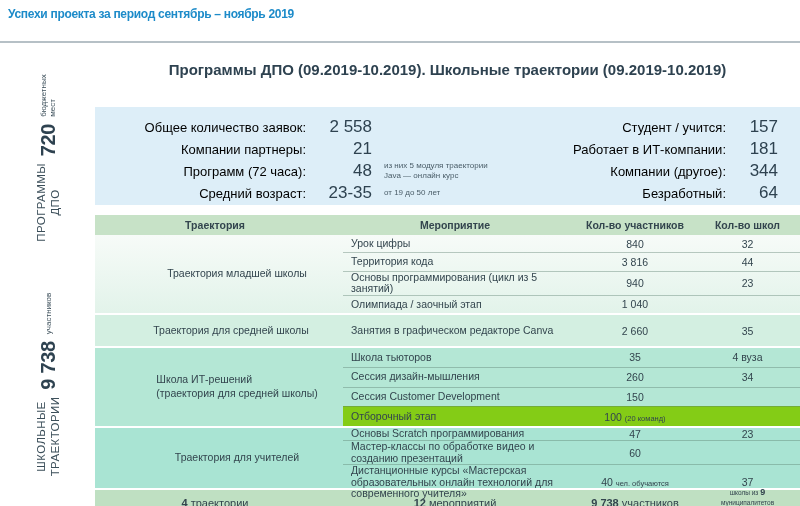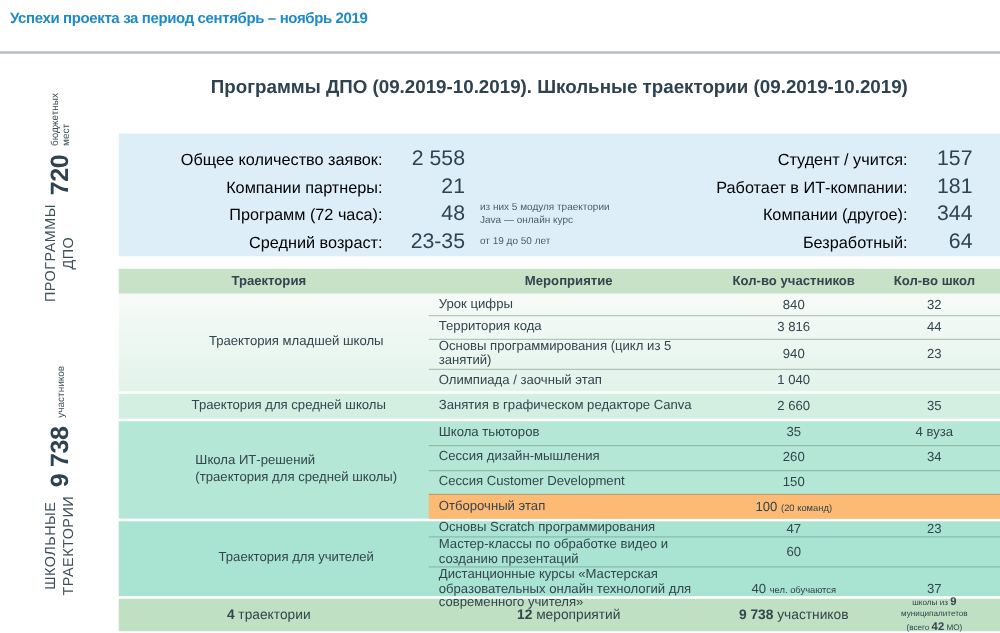--- a/index.html
+++ b/index.html
@@ -55,23 +55,23 @@
                text-align:left; white-space:pre-line; line-height:1.3;margin-left:36px; }
   .sec-rows { flex:1; display:flex; flex-direction:column; }
   .trow { display:flex; align-items:center; flex:1;
           border-top:1px solid rgba(90,125,110,0.40); }
   .trow.rfirst { border-top:none; }
   .cell-event { width:232px; padding-left:8px; line-height:1.1; }
   .cell-part { width:120px; text-align:center; }
   .cell-school { width:105px; text-align:center; }
   .mini { font-size:7.5px; }
   #s1 { height:78px; background:linear-gradient(180deg,#f7fbf8,#e2f3ea); }
-  #s2 { height:22px; background:#d3efe1;gap:12px; }
+  #s2 { height:33px; background:#d3efe1;gap:12px; }
   #s3 { height:80px; background:#b4e7d5; }
-  #s3 .trow.lighter { background:#fdba74; }
+  #s3 .trow.lighter { background:#84cc16; }
   #s4 { height:62px; background:#a9e4d3; }
   .tfoot { display:flex; align-items:center; height:28px; background:#bfe0c2;
            border-top:2px solid #ffffff; font-size:11px; }
   .tfoot b { font-weight:bold; }
   .f4 { width:105px; font-size:6.5px; line-height:1.3; text-align:center; }
   .f4 b { font-size:9px; }
 </style>
 </head>
 <body>
 

